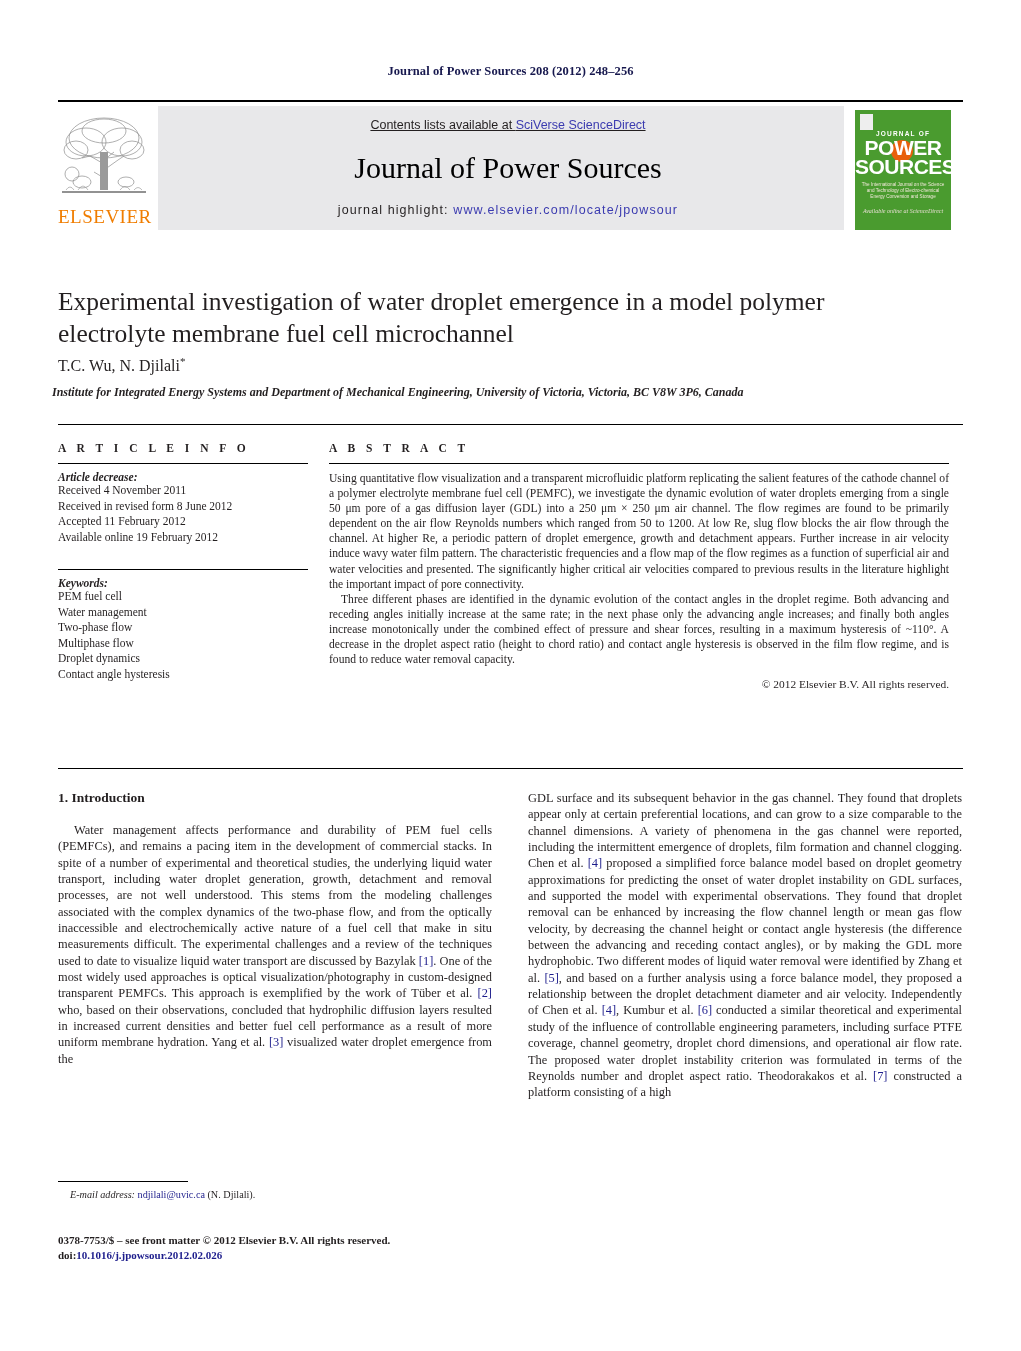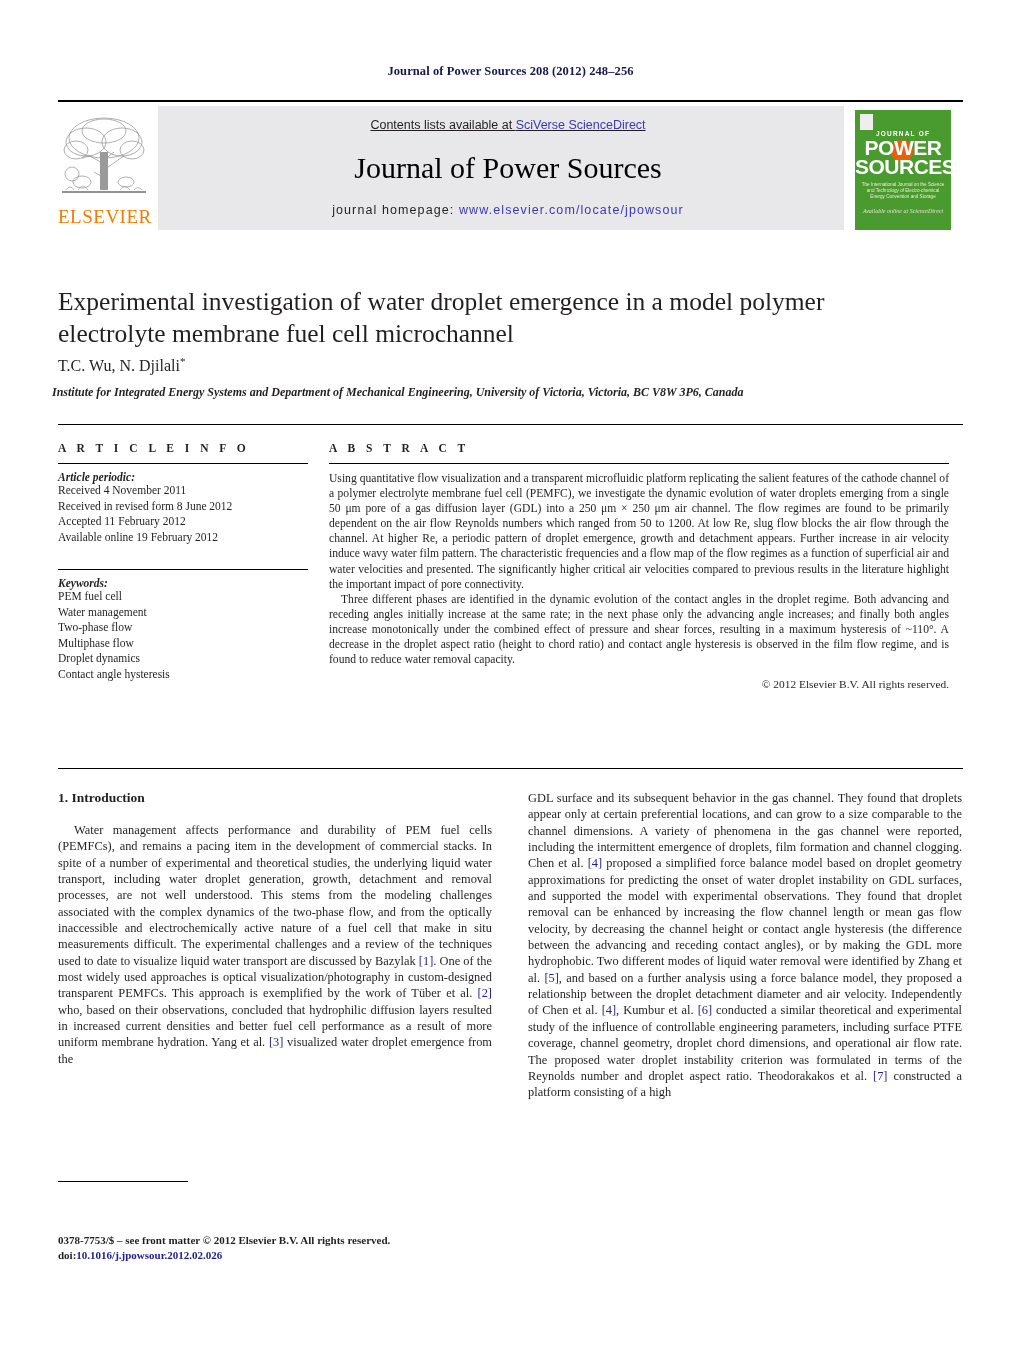--- a/index.html
+++ b/index.html
@@ -389,21 +389,21 @@
       </div>
       <div class="elsevier-word">ELSEVIER</div>
     </div>
 
     <div class="banner">
       <div class="banner-line1">
         <span>Contents lists available at </span><a href="#">SciVerse ScienceDirect</a>
       </div>
       <div class="banner-title">Journal of Power Sources</div>
       <div class="banner-home">
-        <span>journal homepage: </span><a href="#">www.elsevier.com/locate/jpowsour</a>
+        <span>journal highlight: </span><a href="#">www.elsevier.com/locate/jpowsour</a>
       </div>
     </div>
 
     <div class="cover">
       <div class="cover-inner">
         <div class="cover-elsevier-mark"></div>
         <div class="cover-jof">JOURNAL OF</div>
         <div class="cover-orange-dot"></div>
         <div class="cover-big">POWER SOURCES</div>
         <div class="cover-sub">The International Journal on the Science and Technology of Electro-chemical Energy Conversion and Storage</div>
@@ -417,21 +417,21 @@
     <span>T.C. Wu, N. Djilali</span><sup>*</sup>
   </div>
   <div class="affiliation">Institute for Integrated Energy Systems and Department of Mechanical Engineering, University of Victoria, Victoria, BC V8W 3P6, Canada</div>
 
   <div class="band-rule-top"></div>
   <div class="band-rule-bottom"></div>
 
   <div class="info-col">
     <div class="sec-head">A R T I C L E  I N F O</div>
     <div class="thin-rule"></div>
-    <div class="info-sub">Article periodic:</div>
+    <div class="info-sub">Article decrease:</div>
     <div class="info-line">Received 4 November 2011</div>
     <div class="info-line">Received in revised form 8 June 2012</div>
     <div class="info-line">Accepted 11 February 2012</div>
     <div class="info-line">Available online 19 February 2012</div>
 
     <div class="kw-block">
       <div class="thin-rule"></div>
       <div class="info-sub">Keywords:</div>
       <div class="info-line">PEM fuel cell</div>
       <div class="info-line">Water management</div>
@@ -454,20 +454,25 @@
     <div class="sec-title">1.  Introduction</div>
     <p class="body-text">Water management affects performance and durability of PEM fuel cells (PEMFCs), and remains a pacing item in the development of commercial stacks. In spite of a number of experimental and theoretical studies, the underlying liquid water transport, including water droplet generation, growth, detachment and removal processes, are not well understood. This stems from the modeling challenges associated with the complex dynamics of the two-phase flow, and from the optically inaccessible and electrochemically active nature of a fuel cell that make in situ measurements difficult. The experimental challenges and a review of the techniques used to date to visualize liquid water transport are discussed by Bazylak <span class="cite" style="color:#1d1d8c">[1]</span>. One of the most widely used approaches is optical visualization/photography in custom-designed transparent PEMFCs. This approach is exemplified by the work of Tüber et al. <span class="cite" style="color:#1d1d8c">[2]</span> who, based on their observations, concluded that hydrophilic diffusion layers resulted in increased current densities and better fuel cell performance as a result of more uniform membrane hydration. Yang et al. <span class="cite" style="color:#1d1d8c">[3]</span> visualized water droplet emergence from the</p>
   </div>
 
   <div class="body-right">
     <p class="body-text noindent">GDL surface and its subsequent behavior in the gas channel. They found that droplets appear only at certain preferential locations, and can grow to a size comparable to the channel dimensions. A variety of phenomena in the gas channel were reported, including the intermittent emergence of droplets, film formation and channel clogging. Chen et al. <span class="cite" style="color:#1d1d8c">[4]</span> proposed a simplified force balance model based on droplet geometry approximations for predicting the onset of water droplet instability on GDL surfaces, and supported the model with experimental observations. They found that droplet removal can be enhanced by increasing the flow channel length or mean gas flow velocity, by decreasing the channel height or contact angle hysteresis (the difference between the advancing and receding contact angles), or by making the GDL more hydrophobic. Two different modes of liquid water removal were identified by Zhang et al. <span class="cite" style="color:#1d1d8c">[5]</span>, and based on a further analysis using a force balance model, they proposed a relationship between the droplet detachment diameter and air velocity. Independently of Chen et al. <span class="cite" style="color:#1d1d8c">[4]</span>, Kumbur et al. <span class="cite" style="color:#1d1d8c">[6]</span> conducted a similar theoretical and experimental study of the influence of controllable engineering parameters, including surface PTFE coverage, channel geometry, droplet chord dimensions, and operational air flow rate. The proposed water droplet instability criterion was formulated in terms of the Reynolds number and droplet aspect ratio. Theodorakakos et al. <span class="cite" style="color:#1d1d8c">[7]</span> constructed a platform consisting of a high</p>
   </div>
 
   <div class="foot-rule"></div>
   <div class="footnote">
+    <div class="fn-indent" style="padding-left:12px;text-indent:0;">
+      <span class="em">E-mail address:</span>
+      <a href="#">ndjilali@uvic.ca</a>
+      <span>(N. Djilali).</span>
+    </div>
   </div>
 
   <div class="issn-block">
     <div>0378-7753/$ – see front matter © 2012 Elsevier B.V. All rights reserved.</div>
     <div>
       <span>doi:</span><a href="#">10.1016/j.jpowsour.2012.02.026</a>
     </div>
   </div>
 
 </div>

